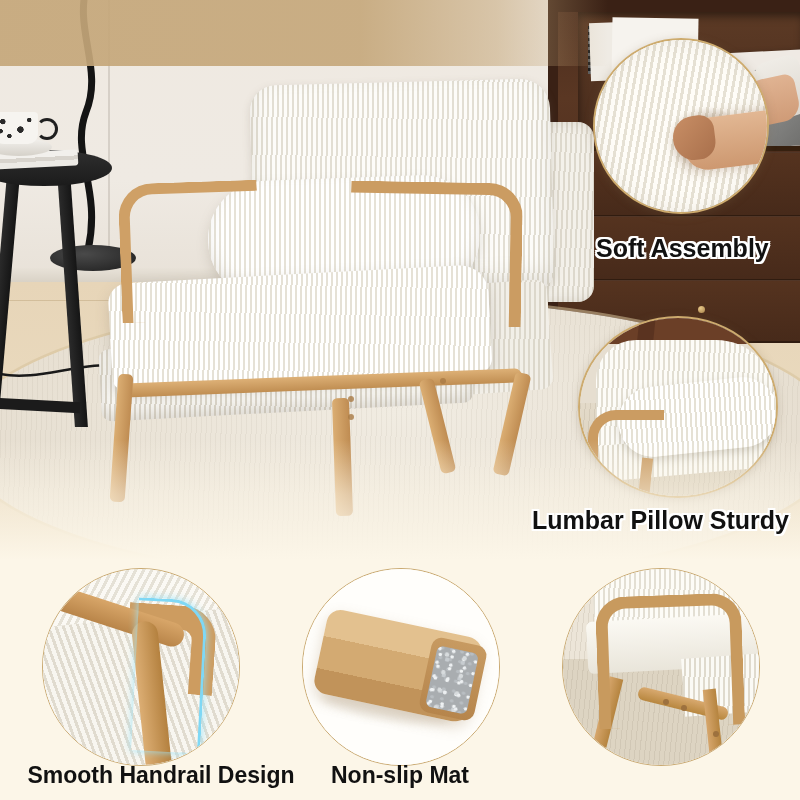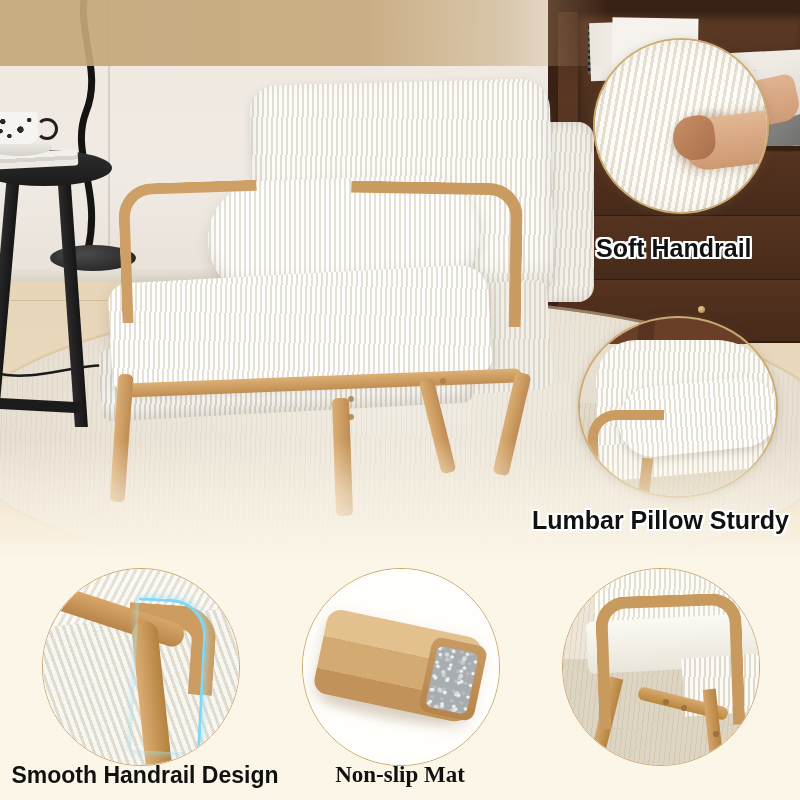--- a/index.html
+++ b/index.html
@@ -237,22 +237,22 @@
   .olabel{position:absolute;z-index:50;font-weight:bold;color:#111;
     font-family:"Liberation Sans",sans-serif;
     -webkit-text-stroke:0px;
     text-shadow:
       -2px -2px 0 #fff, 2px -2px 0 #fff, -2px 2px 0 #fff, 2px 2px 0 #fff,
       -2px 0 0 #fff, 2px 0 0 #fff, 0 -2px 0 #fff, 0 2px 0 #fff;}
   .lab-soft{left:596px;top:234px;font-size:25px;}
   .lab-lumbar{left:532px;top:506px;font-size:25px;}
   .blabel{position:absolute;z-index:50;font-weight:bold;color:#111;font-size:23px;
     font-family:"Liberation Sans",sans-serif;text-align:center;}
-  .bl1{left:0px;top:762px;width:290px;}
-  .bl2{left:290px;top:762px;width:220px;font-family:Liberation Serif, serif;}
+  .bl1{left:16px;top:762px;width:290px;}
+  .bl2{left:290px;top:762px;width:220px;}
   .bl3{left:520px;top:762px;width:280px;}
 </style>
 </head>
 <body>
 
 <div id="page">
 
   <div class="scene">
 
     <div class="wall"></div>
@@ -328,21 +328,21 @@
     <div class="scene-fade"></div>
   </div>
 
   <div class="circ circ-soft">
     <div class="sb-bg"></div>
     <div class="sb-cush"></div>
     <div class="sb-dent"></div>
     <div class="sb-hand"></div>
     <div class="sb-fist"></div>
   </div>
-  <div class="olabel lab-soft">Soft Handrail</div>
+  <div class="olabel lab-soft">Soft Assembly</div>
 
   <div class="circ circ-lumbar">
     <div class="lm-bg"></div>
     <div class="lm-wood-top"></div>
     <div class="lm-wood-post"></div>
     <div class="lm-floor"></div>
     <div class="lm-floor-tex"></div>
     <div class="lm-back"></div>
     <div class="lm-seat"></div>
     <div class="lm-pillow"></div>

